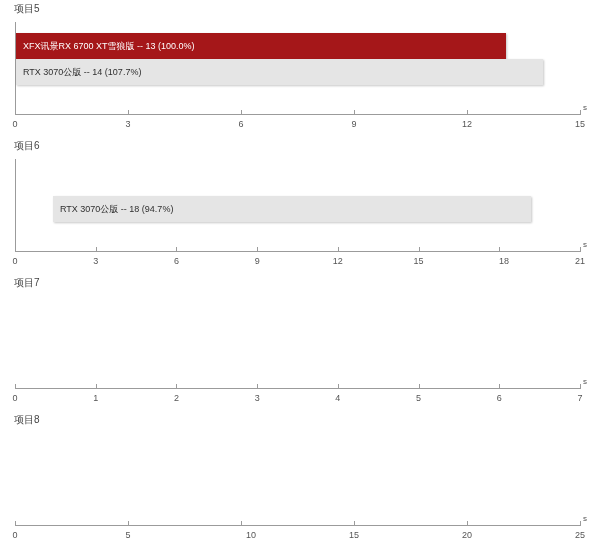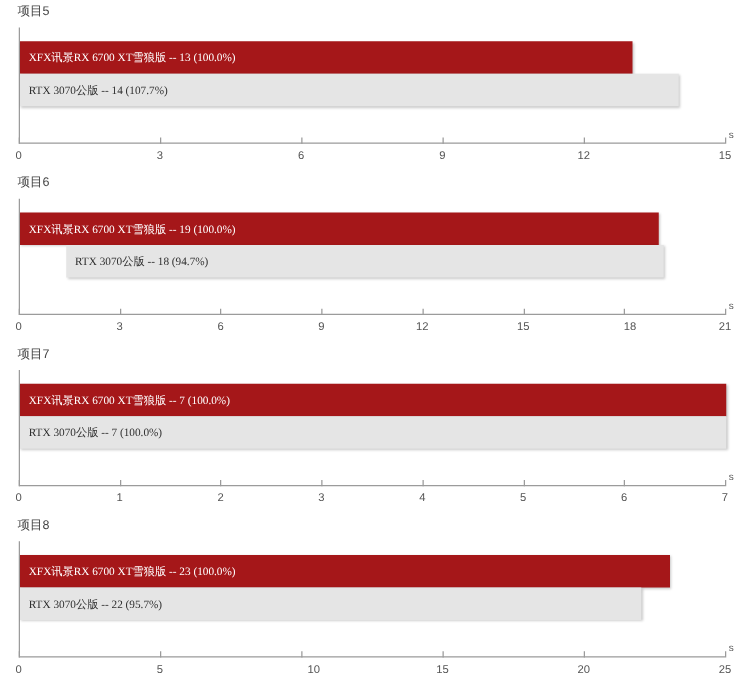--- a/index.html
+++ b/index.html
@@ -39,21 +39,20 @@
     white-space: nowrap;
   }
 
   
   .plot {
     position: absolute;
     left: 15px;
     top: 22px;
     width: 565px;
     height: 92px;
-    font-family: Liberation Serif, serif;
   }
 
   .y-axis {
     position: absolute;
     left: 0px;
     top: 0px;
     width: 1px;
     height: 92px;
     background: #9b9b9b;
   }
@@ -171,25 +170,20 @@
         <div class="tick" style="left: 565px;"></div>
         <div class="tick-label" style="left: 565px;">15</div>
         <div class="axis-unit" style="left: 568px;">s</div>
       </div>
     </div>
     <div class="chart-block">
       <div class="chart-title">项目6</div>
       <div class="plot">
         <div class="y-axis"></div>
         <div class="bars">
-          <div class="bar-row r1" style="width: 511.19px;">
-            <div class="bar red">
-              <div class="bar-label">XFX讯景RX 6700 XT雪狼版  --  19 (100.0%)</div>
-            </div>
-          </div>
           <div class="bar-row r2" style="width: 478px; padding-left: 37px;">
             <div class="bar green">
               <div class="bar-label">RTX 3070公版  --  18 (94.7%)</div>
             </div>
           </div>
         </div>
       </div>
       <div class="x-axis-wrap">
         <div class="x-axis-line"></div>
         <div class="tick" style="left: 0px;"></div>
@@ -206,35 +200,20 @@
         <div class="tick-label" style="left: 403.571px;">15</div>
         <div class="tick" style="left: 484.286px;"></div>
         <div class="tick-label" style="left: 489px;">18</div>
         <div class="tick" style="left: 565px;"></div>
         <div class="tick-label" style="left: 565px;">21</div>
         <div class="axis-unit" style="left: 568px;">s</div>
       </div>
     </div>
     <div class="chart-block">
       <div class="chart-title">项目7</div>
-      <div class="plot">
-        <div class="y-axis"></div>
-        <div class="bars">
-          <div class="bar-row r1" style="width: 565px;">
-            <div class="bar red">
-              <div class="bar-label">XFX讯景RX 6700 XT雪狼版  --  7 (100.0%)</div>
-            </div>
-          </div>
-          <div class="bar-row r2" style="width: 565px;">
-            <div class="bar green">
-              <div class="bar-label">RTX 3070公版  --  7 (100.0%)</div>
-            </div>
-          </div>
-        </div>
-      </div>
       <div class="x-axis-wrap">
         <div class="x-axis-line"></div>
         <div class="tick" style="left: 0px;"></div>
         <div class="tick-label" style="left: 0px;">0</div>
         <div class="tick" style="left: 80.7143px;"></div>
         <div class="tick-label" style="left: 80.7143px;">1</div>
         <div class="tick" style="left: 161.429px;"></div>
         <div class="tick-label" style="left: 161.429px;">2</div>
         <div class="tick" style="left: 242.143px;"></div>
         <div class="tick-label" style="left: 242.143px;">3</div>
@@ -244,35 +223,20 @@
         <div class="tick-label" style="left: 403.571px;">5</div>
         <div class="tick" style="left: 484.286px;"></div>
         <div class="tick-label" style="left: 484.286px;">6</div>
         <div class="tick" style="left: 565px;"></div>
         <div class="tick-label" style="left: 565px;">7</div>
         <div class="axis-unit" style="left: 568px;">s</div>
       </div>
     </div>
     <div class="chart-block last">
       <div class="chart-title">项目8</div>
-      <div class="plot">
-        <div class="y-axis"></div>
-        <div class="bars">
-          <div class="bar-row r1" style="width: 519.8px;">
-            <div class="bar red">
-              <div class="bar-label">XFX讯景RX 6700 XT雪狼版  --  23 (100.0%)</div>
-            </div>
-          </div>
-          <div class="bar-row r2" style="width: 497.2px;">
-            <div class="bar green">
-              <div class="bar-label">RTX 3070公版  --  22 (95.7%)</div>
-            </div>
-          </div>
-        </div>
-      </div>
       <div class="x-axis-wrap">
         <div class="x-axis-line"></div>
         <div class="tick" style="left: 0px;"></div>
         <div class="tick-label" style="left: 0px;">0</div>
         <div class="tick" style="left: 113px;"></div>
         <div class="tick-label" style="left: 113px;">5</div>
         <div class="tick" style="left: 226px;"></div>
         <div class="tick-label" style="left: 226px; margin-left: 10px;">10</div>
         <div class="tick" style="left: 339px;"></div>
         <div class="tick-label" style="left: 339px;">15</div>

